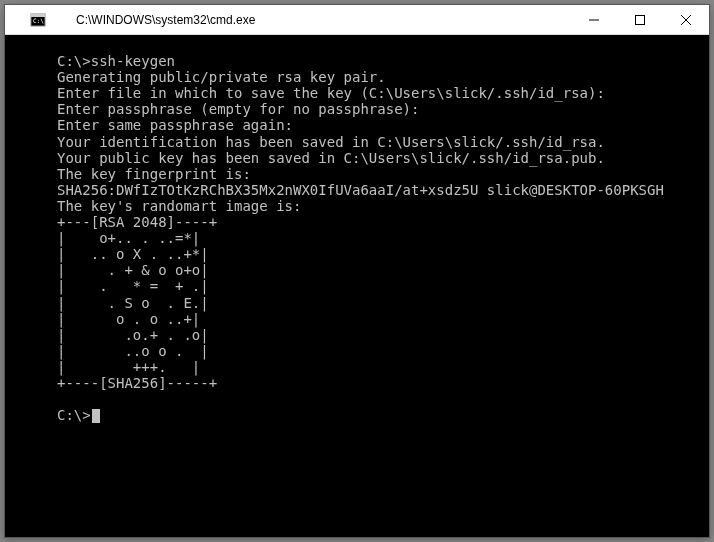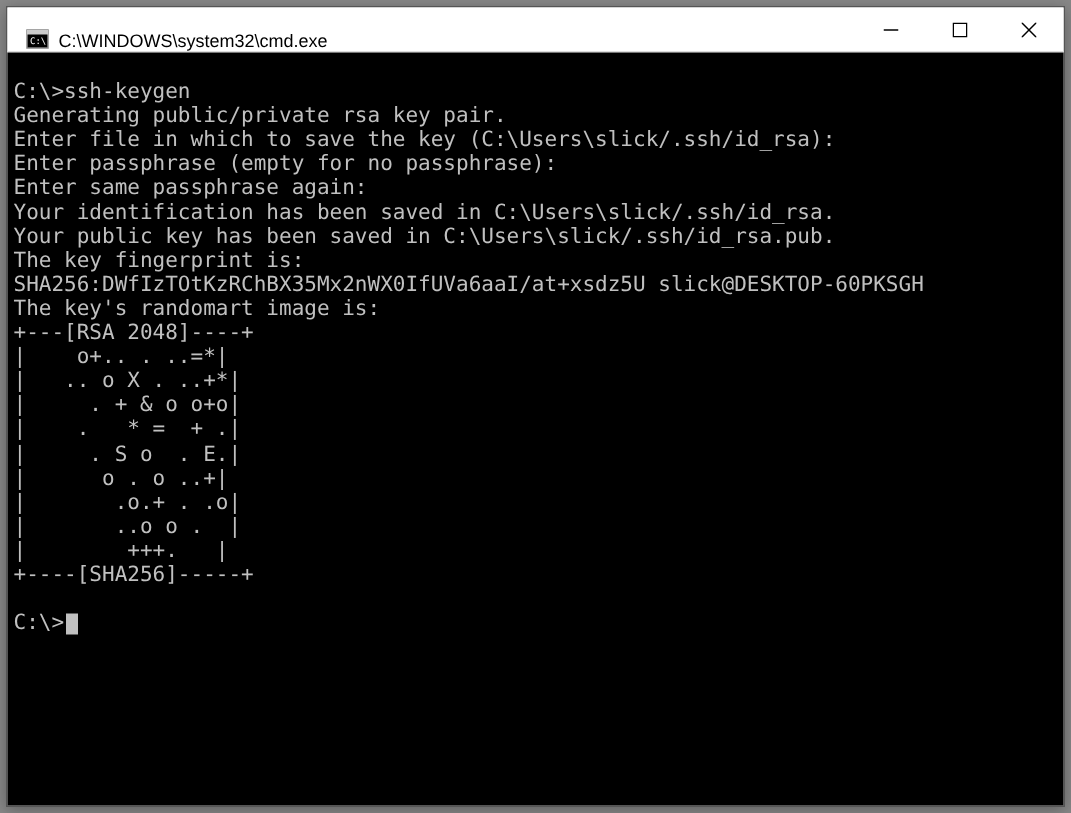--- a/index.html
+++ b/index.html
@@ -17,24 +17,25 @@
       background: #fff;
       border: 1px solid #555;
       display: flex;
       flex-direction: column;
       box-shadow: 0 2px 10px rgba(0,0,0,0.3);
     }
     .titlebar {
       height: 30px;
       background: #fff;
       display: flex;
-      align-items: flex-end;
-      padding-left: 12px;
+      align-items: center;
+      padding-left: 25px;
       border-bottom: 1px solid #ddd;
       user-select: none;
+      gap: 24px;
     }
     .app-icon {
       width: 16px; height: 16px;
       margin-right: 6px;
       display: flex;
       align-items: center;
       justify-content: center;
     }
     .app-icon svg { display: block; }
     .title-text {
@@ -61,21 +62,21 @@
       flex: 1;
       background: #000;
       color: #c0c0c0;
       font-family: Consolas, "Lucida Console", monospace;
       font-size: 14px;
       line-height: 1.15;
       padding: 2px 4px;
       white-space: pre;
       overflow: hidden;
     }
-    .line { display: block; min-height: 1.15em; }
+    .line { display: block; min-height: 1.15em; margin-left: 48px; }
     .cursor {
       display: inline-block;
       width: 8px; height: 14px;
       background: #c0c0c0;
       vertical-align: text-bottom;
       margin-left: 1px;
     }
   </style>
 </head>
 <body>

